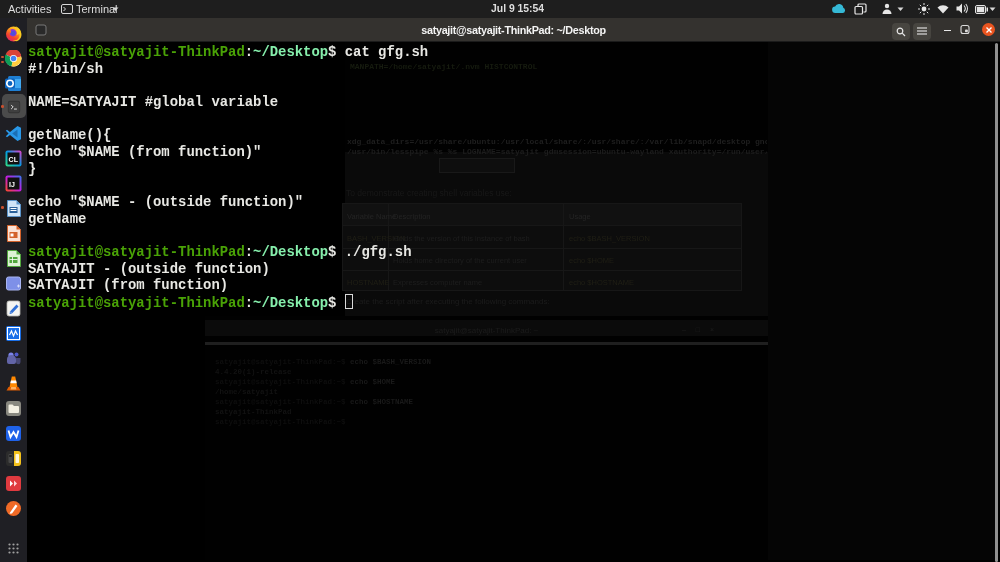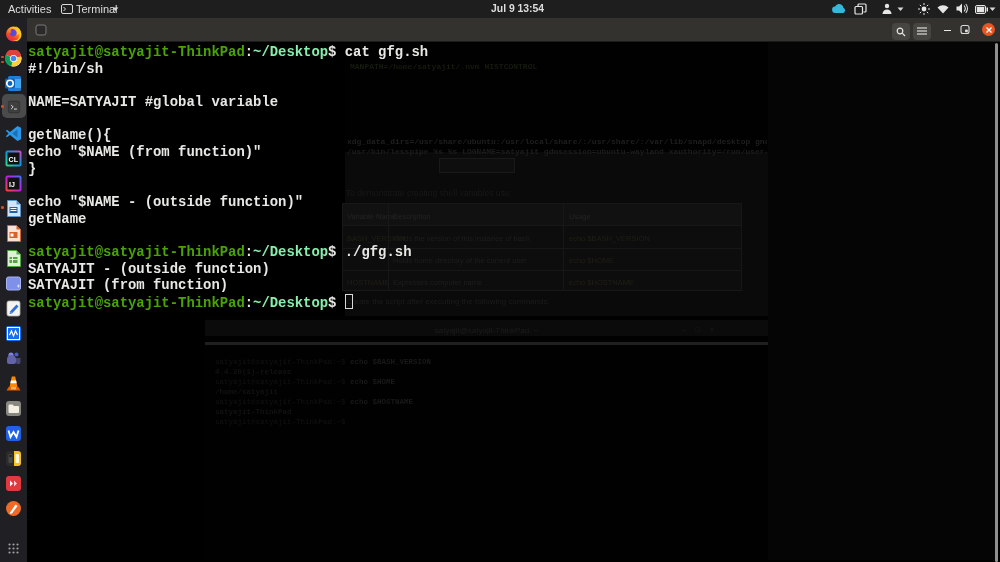--- a/index.html
+++ b/index.html
@@ -102,21 +102,21 @@
   <span class="lbl" style="left:8px;">Activities</span>
 
   <svg class="abs" style="left:61px;top:4px;" width="12" height="10" viewBox="0 0 12 10">
     <rect x="0.5" y="0.5" width="11" height="9" rx="1.5" fill="none" stroke="#d8d8d8"></rect>
     <path d="M2.5 3 L4.5 5 L2.5 7" fill="none" stroke="#d8d8d8" stroke-width="1"></path>
   </svg>
   <span class="lbl" style="left:76px;">Terminal</span>
   <svg class="abs" style="left:112px;top:7px;" width="7" height="5" viewBox="0 0 7 5">
       <path d="M0.5 0.5 L3.5 4 L6.5 0.5z" fill="#d8d8d8"></path>
     </svg>
-  <span class="lbl" style="left:491px;font-weight:bold;font-size:10.4px;">Jul 9  13:54</span>
+  <span class="lbl" style="left:491px;font-weight:bold;font-size:10.4px;">Jul 9  15:54</span>
 
   <svg class="abs" style="left:832px;top:4px;" width="14" height="10" viewBox="0 0 14 10">
     <path d="M3.5 9 a3.2 3.2 0 0 1 -0.4 -6.4 a4.3 4.3 0 0 1 8.2 1.2 a2.7 2.7 0 0 1 -0.6 5.2z" fill="#35b9d6"></path>
   </svg>
   <svg class="abs" style="left:854px;top:3px;" width="13" height="12" viewBox="0 0 13 12">
     <rect x="1" y="3.5" width="7.5" height="7.5" rx="1" fill="none" stroke="#e6e6e6" stroke-width="1.2"></rect>
     <path d="M4 3.5 V2 a1 1 0 0 1 1-1 h6 a1 1 0 0 1 1 1 v6 a1 1 0 0 1 -1 1 h-1.5" fill="none" stroke="#e6e6e6" stroke-width="1.2"></path>
   </svg>
   <svg class="abs" style="left:881px;top:3px;" width="12" height="12" viewBox="0 0 12 12">
     <circle cx="6" cy="3" r="2.2" fill="#e6e6e6"></circle>
@@ -326,20 +326,21 @@
         <circle cx="5.5" cy="9.5" r="1.1"></circle>
         <circle cx="9.5" cy="9.5" r="1.1"></circle>
     </g>
   </svg>
 </div>
 
 <div id="titlebar" class="abs">
   <svg class="abs" style="left:8px;top:6px;" width="12" height="12" viewBox="0 0 12 12">
     <rect x="1" y="1" width="10" height="10" rx="2" fill="#2a2a2a" stroke="#787878"></rect>
   </svg>
+  <div class="title">satyajit@satyajit-ThinkPad: ~/Desktop</div>
   <div class="tbtn" style="left:865px;"></div>
   <svg class="abs" style="left:869px;top:9px;" width="10" height="10" viewBox="0 0 10 10">
     <circle cx="4" cy="4" r="2.8" fill="none" stroke="#e8e8e8" stroke-width="1.2"></circle>
     <line x1="6.2" y1="6.2" x2="9" y2="9" stroke="#e8e8e8" stroke-width="1.2"></line>
   </svg>
   <div class="tbtn" style="left:886px;"></div>
   <svg class="abs" style="left:890px;top:9px;" width="10" height="8" viewBox="0 0 10 8">
     <g stroke="#e8e8e8" stroke-width="1.1">
         <line x1="0" y1="1" x2="10" y2="1"></line>
         <line x1="0" y1="4" x2="10" y2="4"></line>

